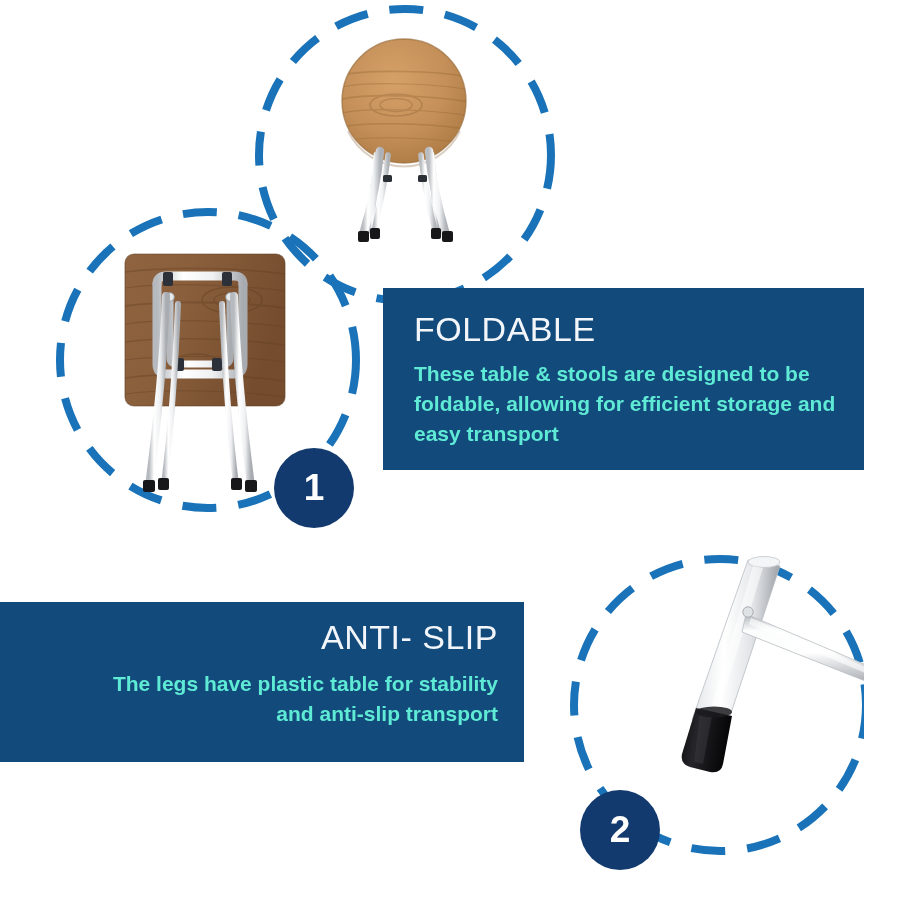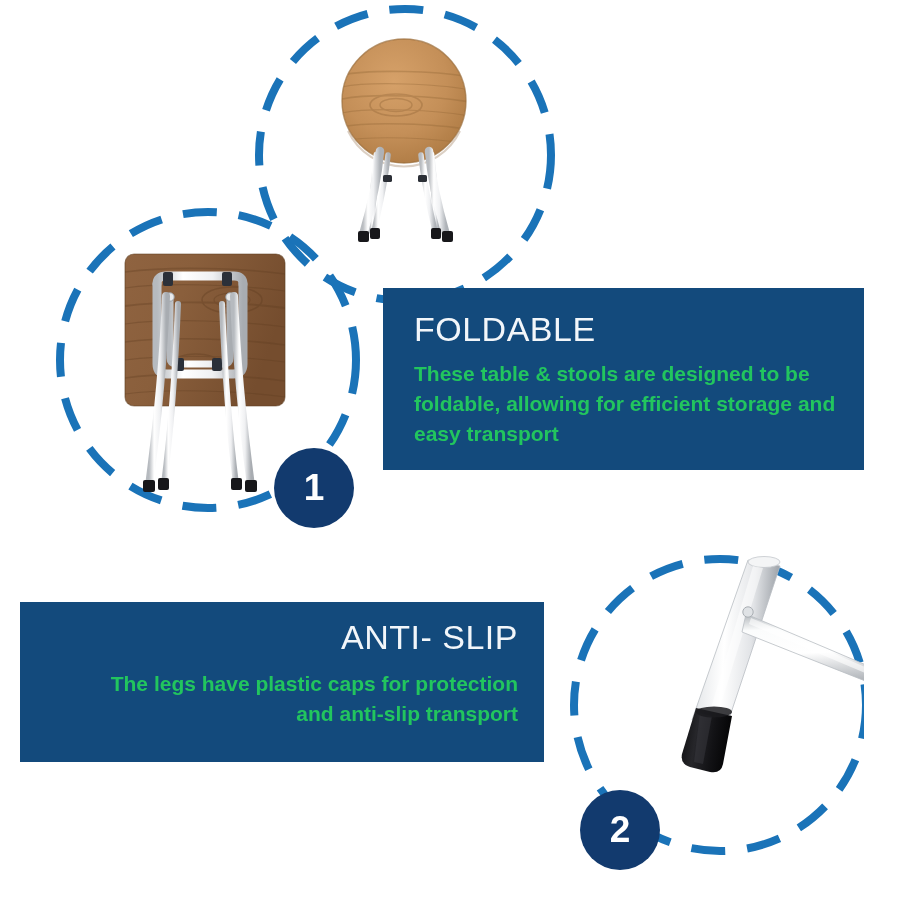--- a/index.html
+++ b/index.html
@@ -47,38 +47,37 @@
     letter-spacing: 0.5px;
     line-height: 1.15;
     margin: 0 0 10px 0;
     color: #f2f6fa;
   }
   .panel-body {
     font-size: 21px;
     font-weight: bold;
     line-height: 1.42;
     margin: 0;
-    color: #22c55e;
+    color: #5eead4;
   }
   #panel-foldable {
     left: 383px;
     top: 288px;
     width: 517px;
     height: 182px;
     padding: 22px 30px 20px 31px;
     text-align: left;
   }
   #panel-antislip {
     left: 0px;
     top: 602px;
     width: 524px;
     height: 160px;
     padding: 16px 26px 16px 24px;
     text-align: right;
-    margin-left: 20px;
   }
   #panel-antislip .panel-title { margin-bottom: 12px; }
 
   
   .badge {
     position: absolute;
     border-radius: 50%;
     background: #123a6e;
     color: #ffffff;
     display: flex;
@@ -239,21 +238,21 @@
     <h2 class="panel-title">FOLDABLE</h2>
     <p class="panel-body">These table &amp; stools are designed to be foldable, allowing for efficient storage and easy transport</p>
   </div>
 
   <div class="badge" id="badge-1">
     <span class="badge-num">1</span>
   </div>
 
   <div class="panel" id="panel-antislip">
     <h2 class="panel-title">ANTI- SLIP</h2>
-    <p class="panel-body">The legs have plastic caps for protection</p>
+    <p class="panel-body">The legs have plastic table for stability</p>
     <p class="panel-body">and anti-slip transport</p>
   </div>
 
   <div class="dashed-circle" style="left:570px; top:555px; width:300px; height:300px;">
     <svg width="300" height="300" viewBox="0 0 300 300" aria-hidden="true">
       <circle cx="150" cy="150" r="146" fill="none" stroke="#1a73b8" stroke-width="8" stroke-dasharray="34 22" stroke-linecap="butt"></circle>
     </svg>
   </div>
 
   <div class="photo-stage" style="left:620px; top:548px; width:280px; height:230px;">

